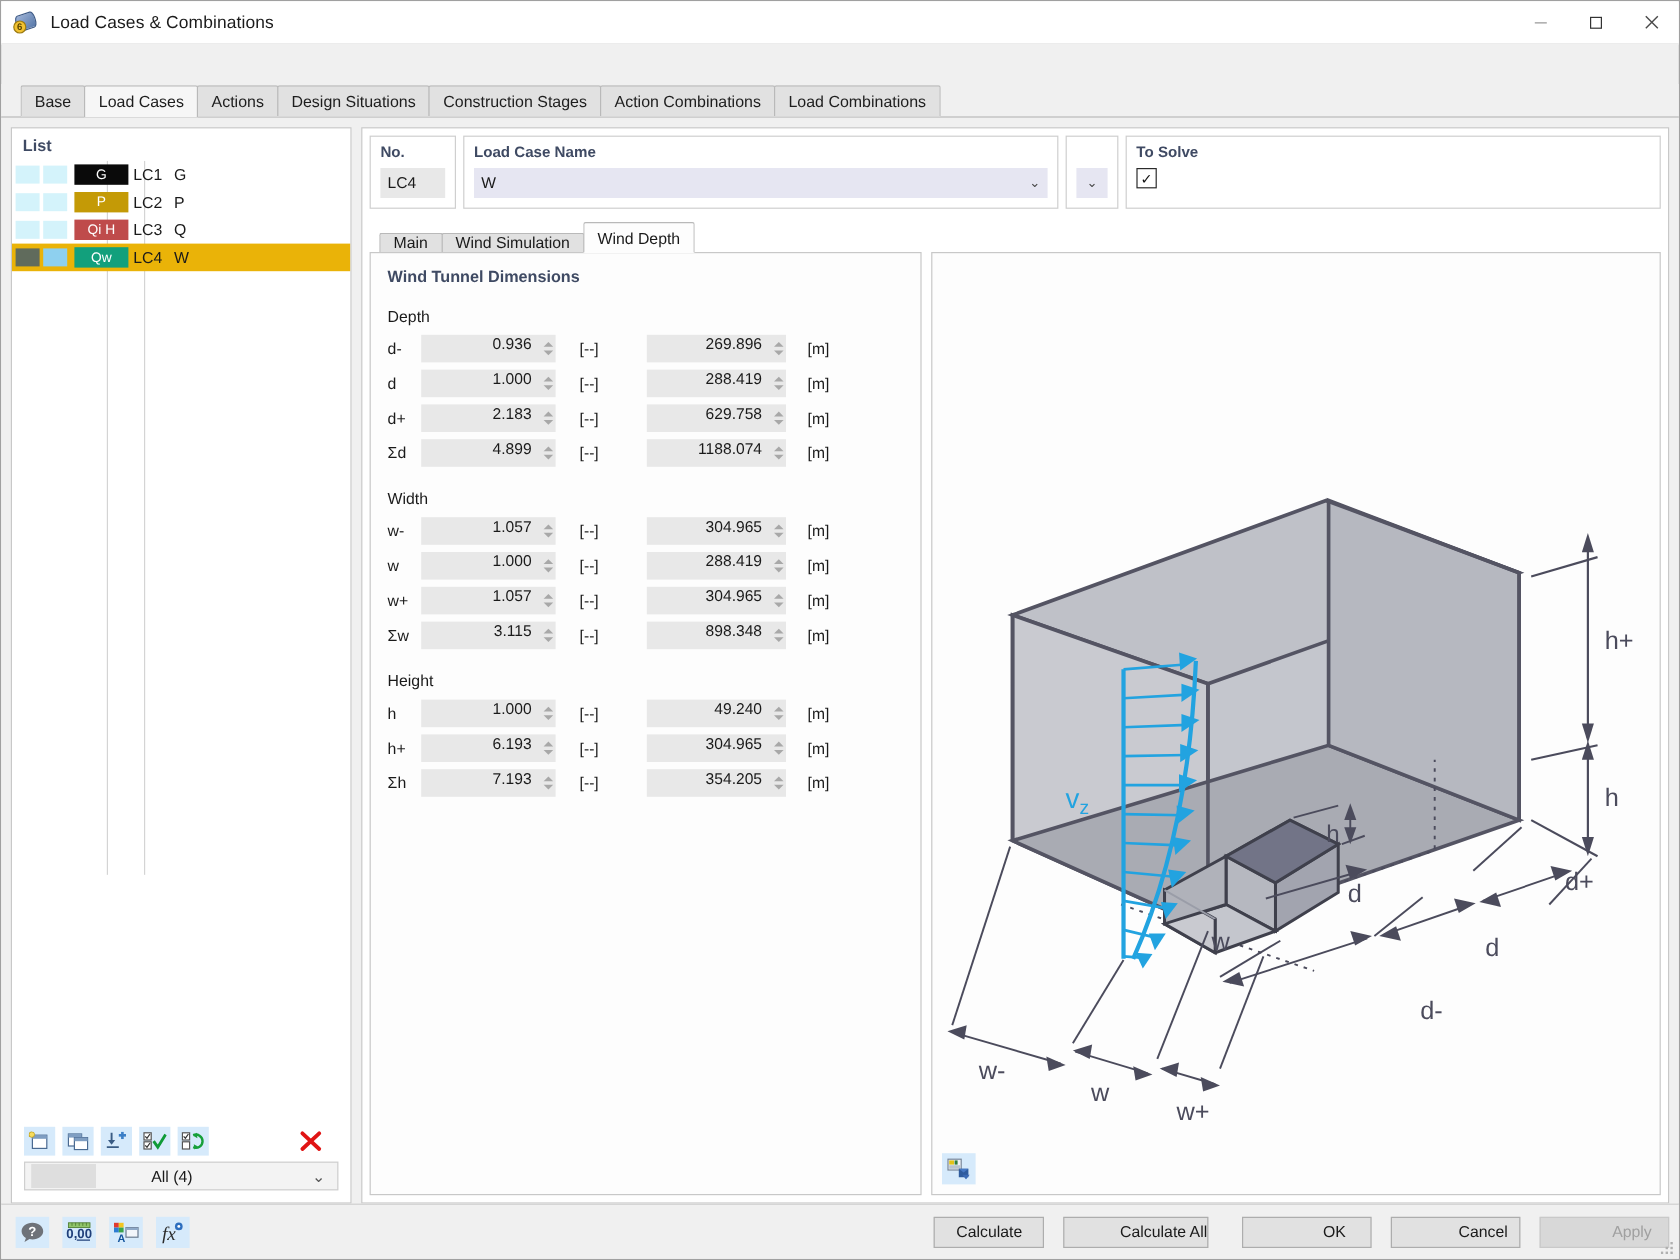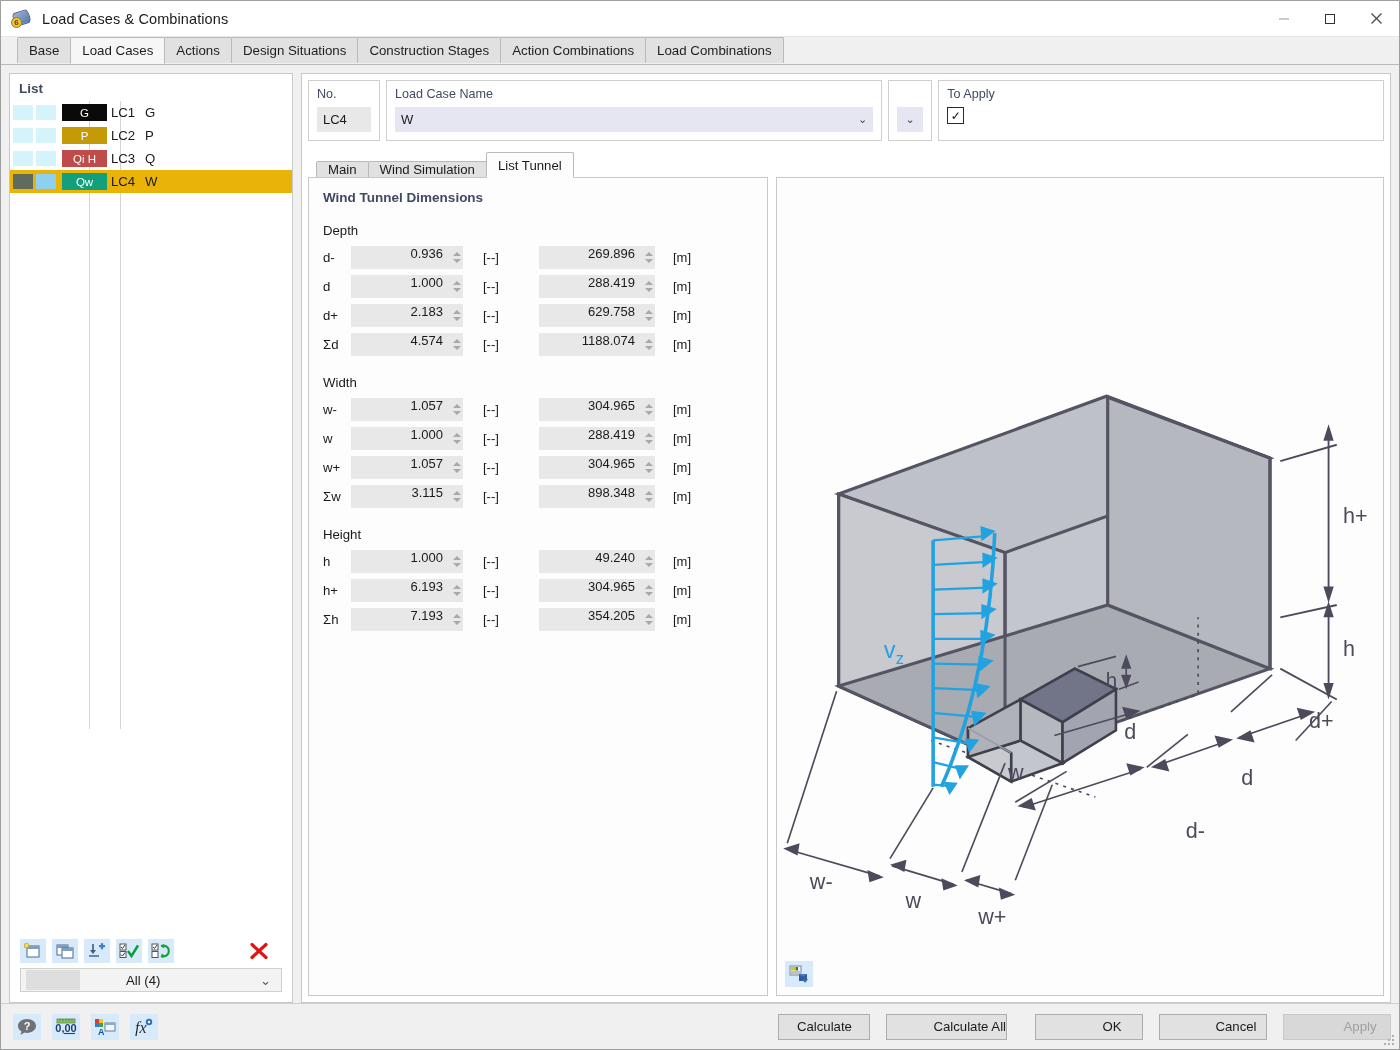--- a/index.html
+++ b/index.html
@@ -62,25 +62,26 @@
     color: #4a4a4a;
   }
   .win-btn svg { display: block; }
 
   
   .tabstrip {
     flex: 0 0 28px;
     height: 28px;
     background: #f0f0f0;
     display: flex;
-    align-items: flex-start;
+    align-items: center;
     padding-left: 16px;
     border-bottom: 1px solid #b9b9b9;
     position: relative;
     z-index: 2;
+    margin-top: 33px;
   }
   .tab {
     height: 26px;
     padding: 0 11px;
     display: flex; align-items: center;
     font-size: 13.3px;
     color: #1d1d1d;
     background: #e1e1e1;
     border: 1px solid #b9b9b9;
     border-bottom: none;
@@ -193,21 +194,21 @@
     display: flex;
     gap: 6px;
     flex: 0 0 auto;
   }
   .fieldbox {
     background: #ffffff;
     border: 1px solid #cfcfcf;
     padding: 6px 8px 8px 8px;
   }
   .fieldbox .flabel {
-    font-size: 12.6px; font-weight: normal; color: #3f4a63;
+    font-size: 12.6px; font-weight: bold; color: #3f4a63;
     margin-bottom: 6px; white-space: nowrap;
   }
   .no-box { width: 72px; }
   .ro-input {
     height: 25px; background: #e8e8e8;
     display: flex; align-items: center; padding-left: 6px;
     font-size: 13px; color: #1a1a1a;
   }
   .name-box { flex: 1 1 auto; min-width: 0; }
   .combo {
@@ -522,36 +523,36 @@
             <span class="caret">⌄</span>
           </div>
         </div>
         <div class="fieldbox mini-box">
           <div class="flabel">&nbsp;</div>
           <div class="mini-combo">
             <span>⌄</span>
           </div>
         </div>
         <div class="fieldbox solve-box">
-          <div class="flabel">To Apply</div>
+          <div class="flabel">To Solve</div>
           <div class="chk">
             <span>✓</span>
           </div>
         </div>
       </div>
 
       <div class="inner-tabs">
         <div class="itab">
             <span>Main</span>
           </div>
         <div class="itab">
             <span>Wind Simulation</span>
           </div>
         <div class="itab active">
-            <span>List Tunnel</span>
+            <span>Wind Depth</span>
           </div>
       </div>
 
       <div class="content-row">
 
         <div class="form-pane">
           <div class="section-title">Wind Tunnel Dimensions</div>
 
           <div class="group">
             <div class="group-label">Depth</div>
@@ -612,21 +613,21 @@
                     <i class="up"></i>
                     <i class="dn"></i>
                   </span>
               </div>
               <div class="unit unit2">[m]</div>
             </div>
 
             <div class="frow">
               <div class="sym">Σd</div>
               <div class="spin">
-                <span class="num">4.574</span>
+                <span class="num">4.899</span>
                 <span class="arrows">
                     <i class="up"></i>
                     <i class="dn"></i>
                   </span>
               </div>
               <div class="unit">[--]</div>
               <div class="spin spin2">
                 <span class="num">1188.074</span>
                 <span class="arrows">
                     <i class="up"></i>

